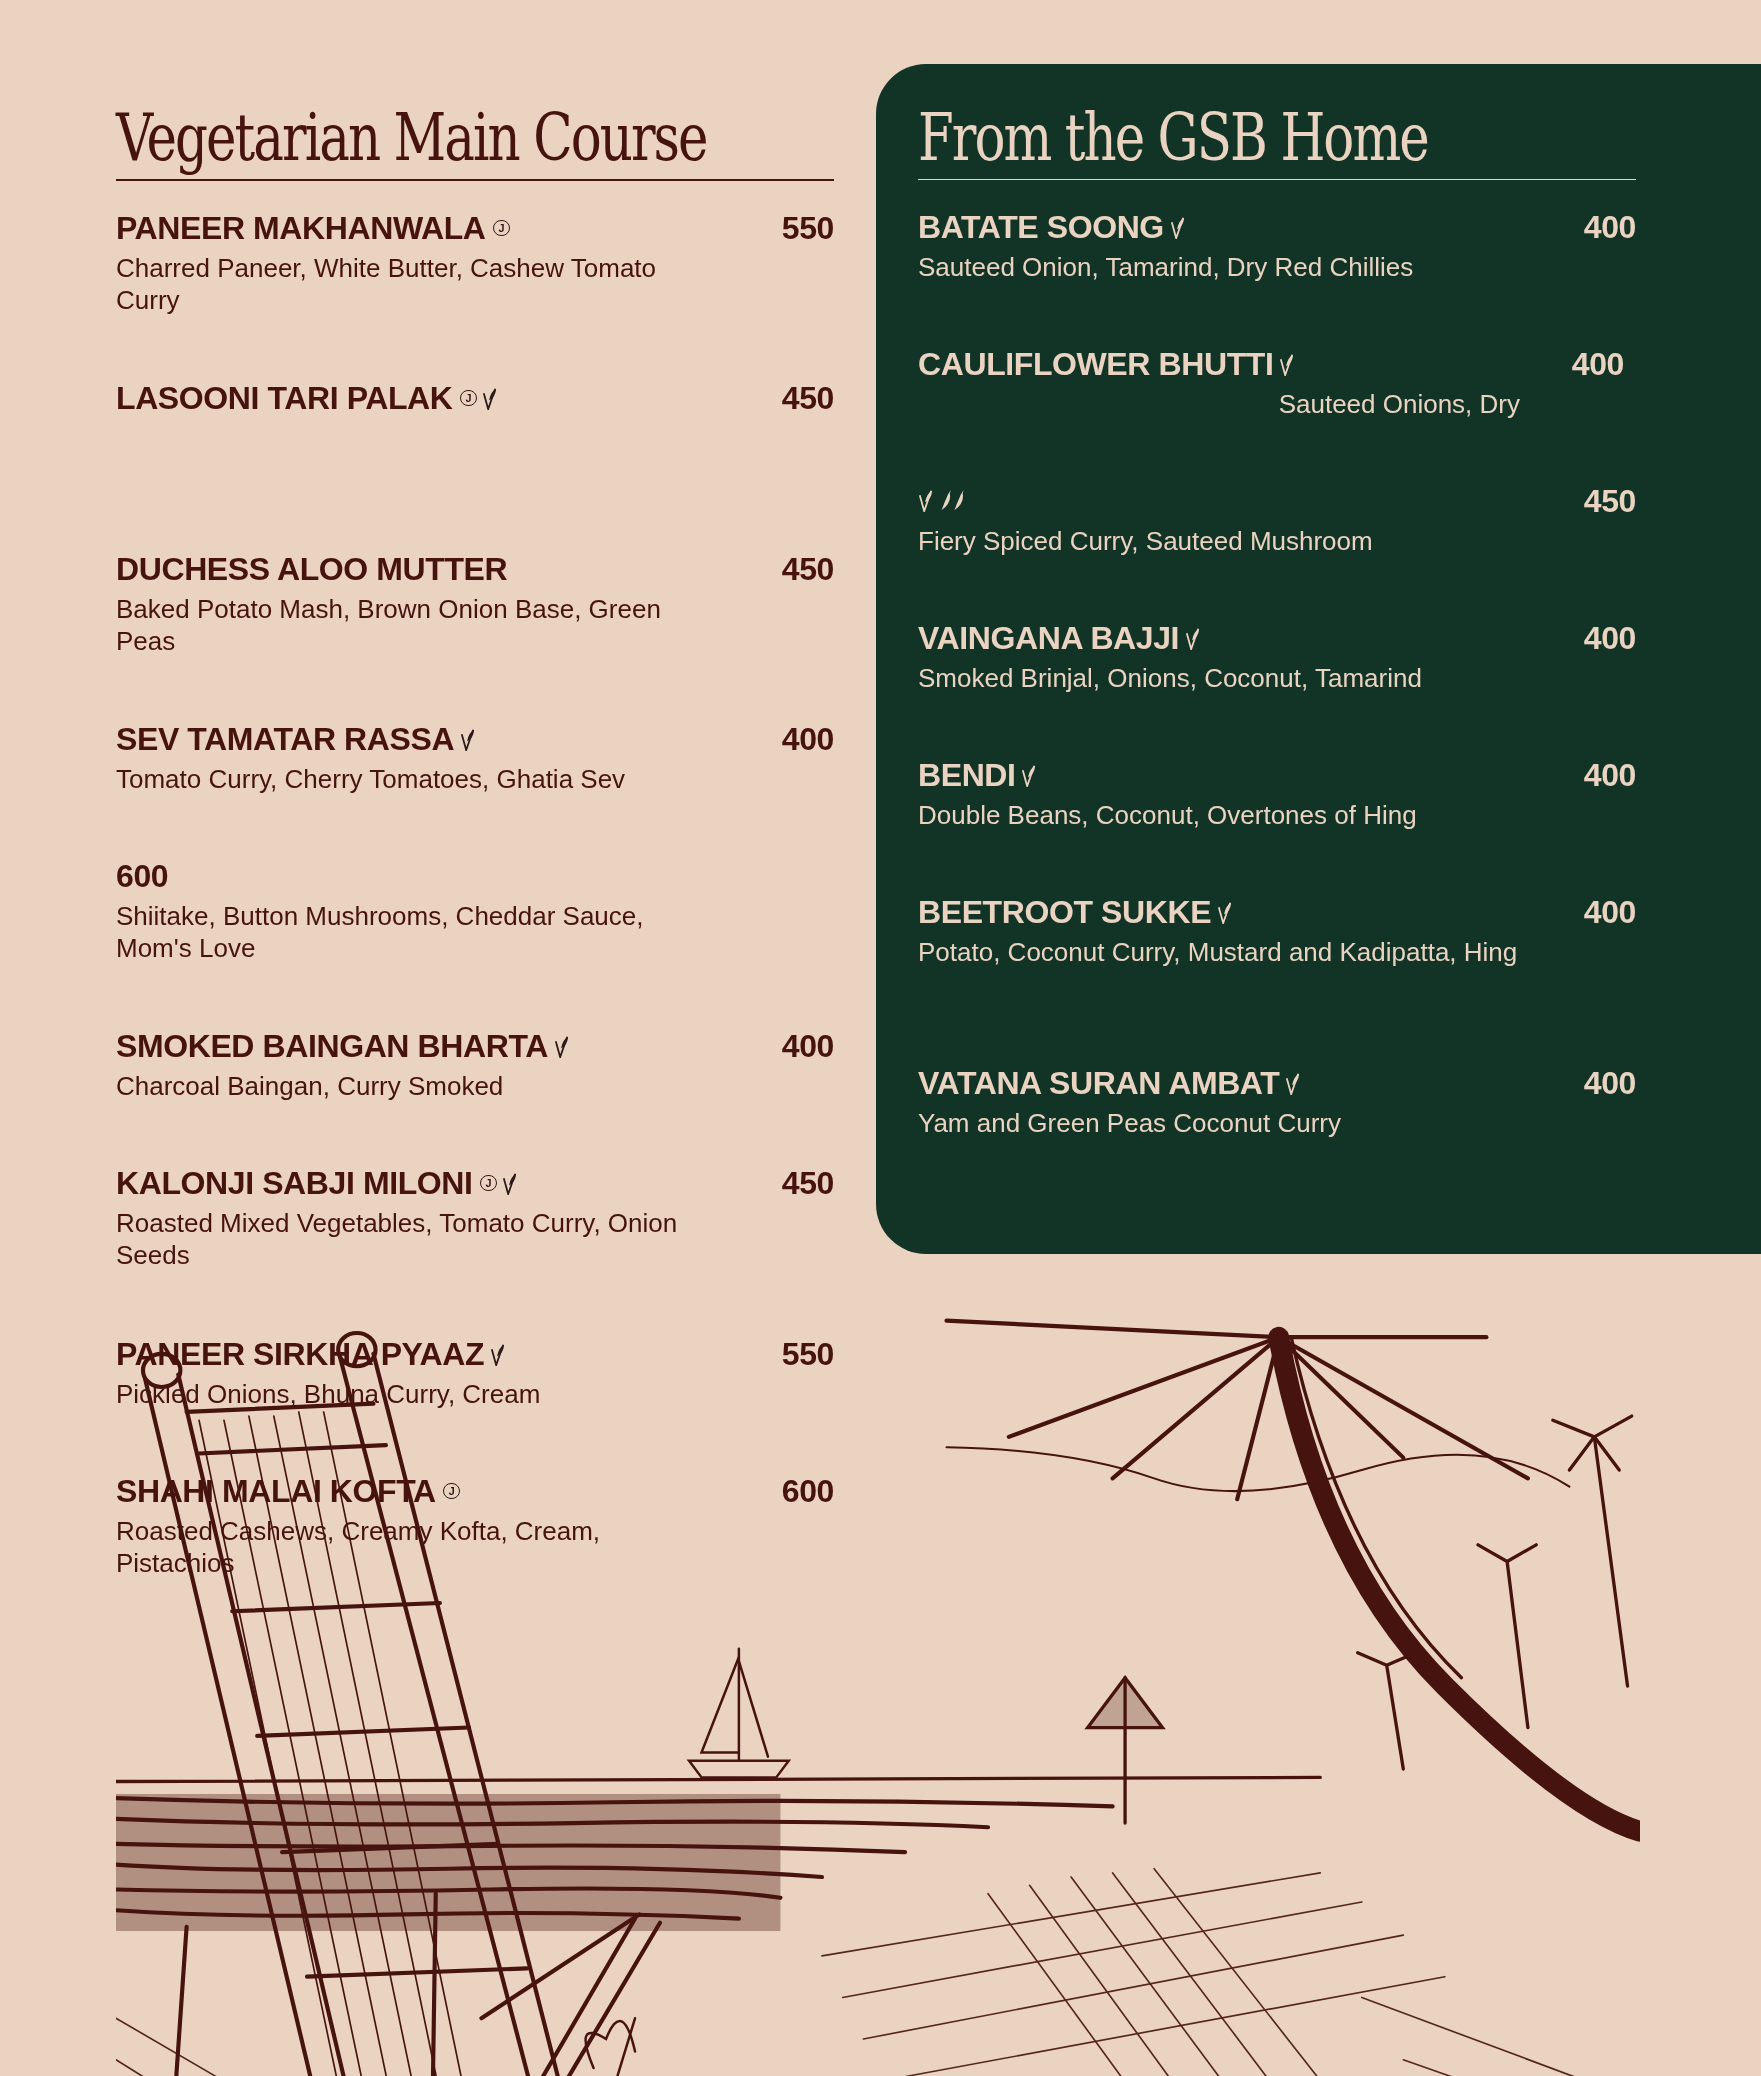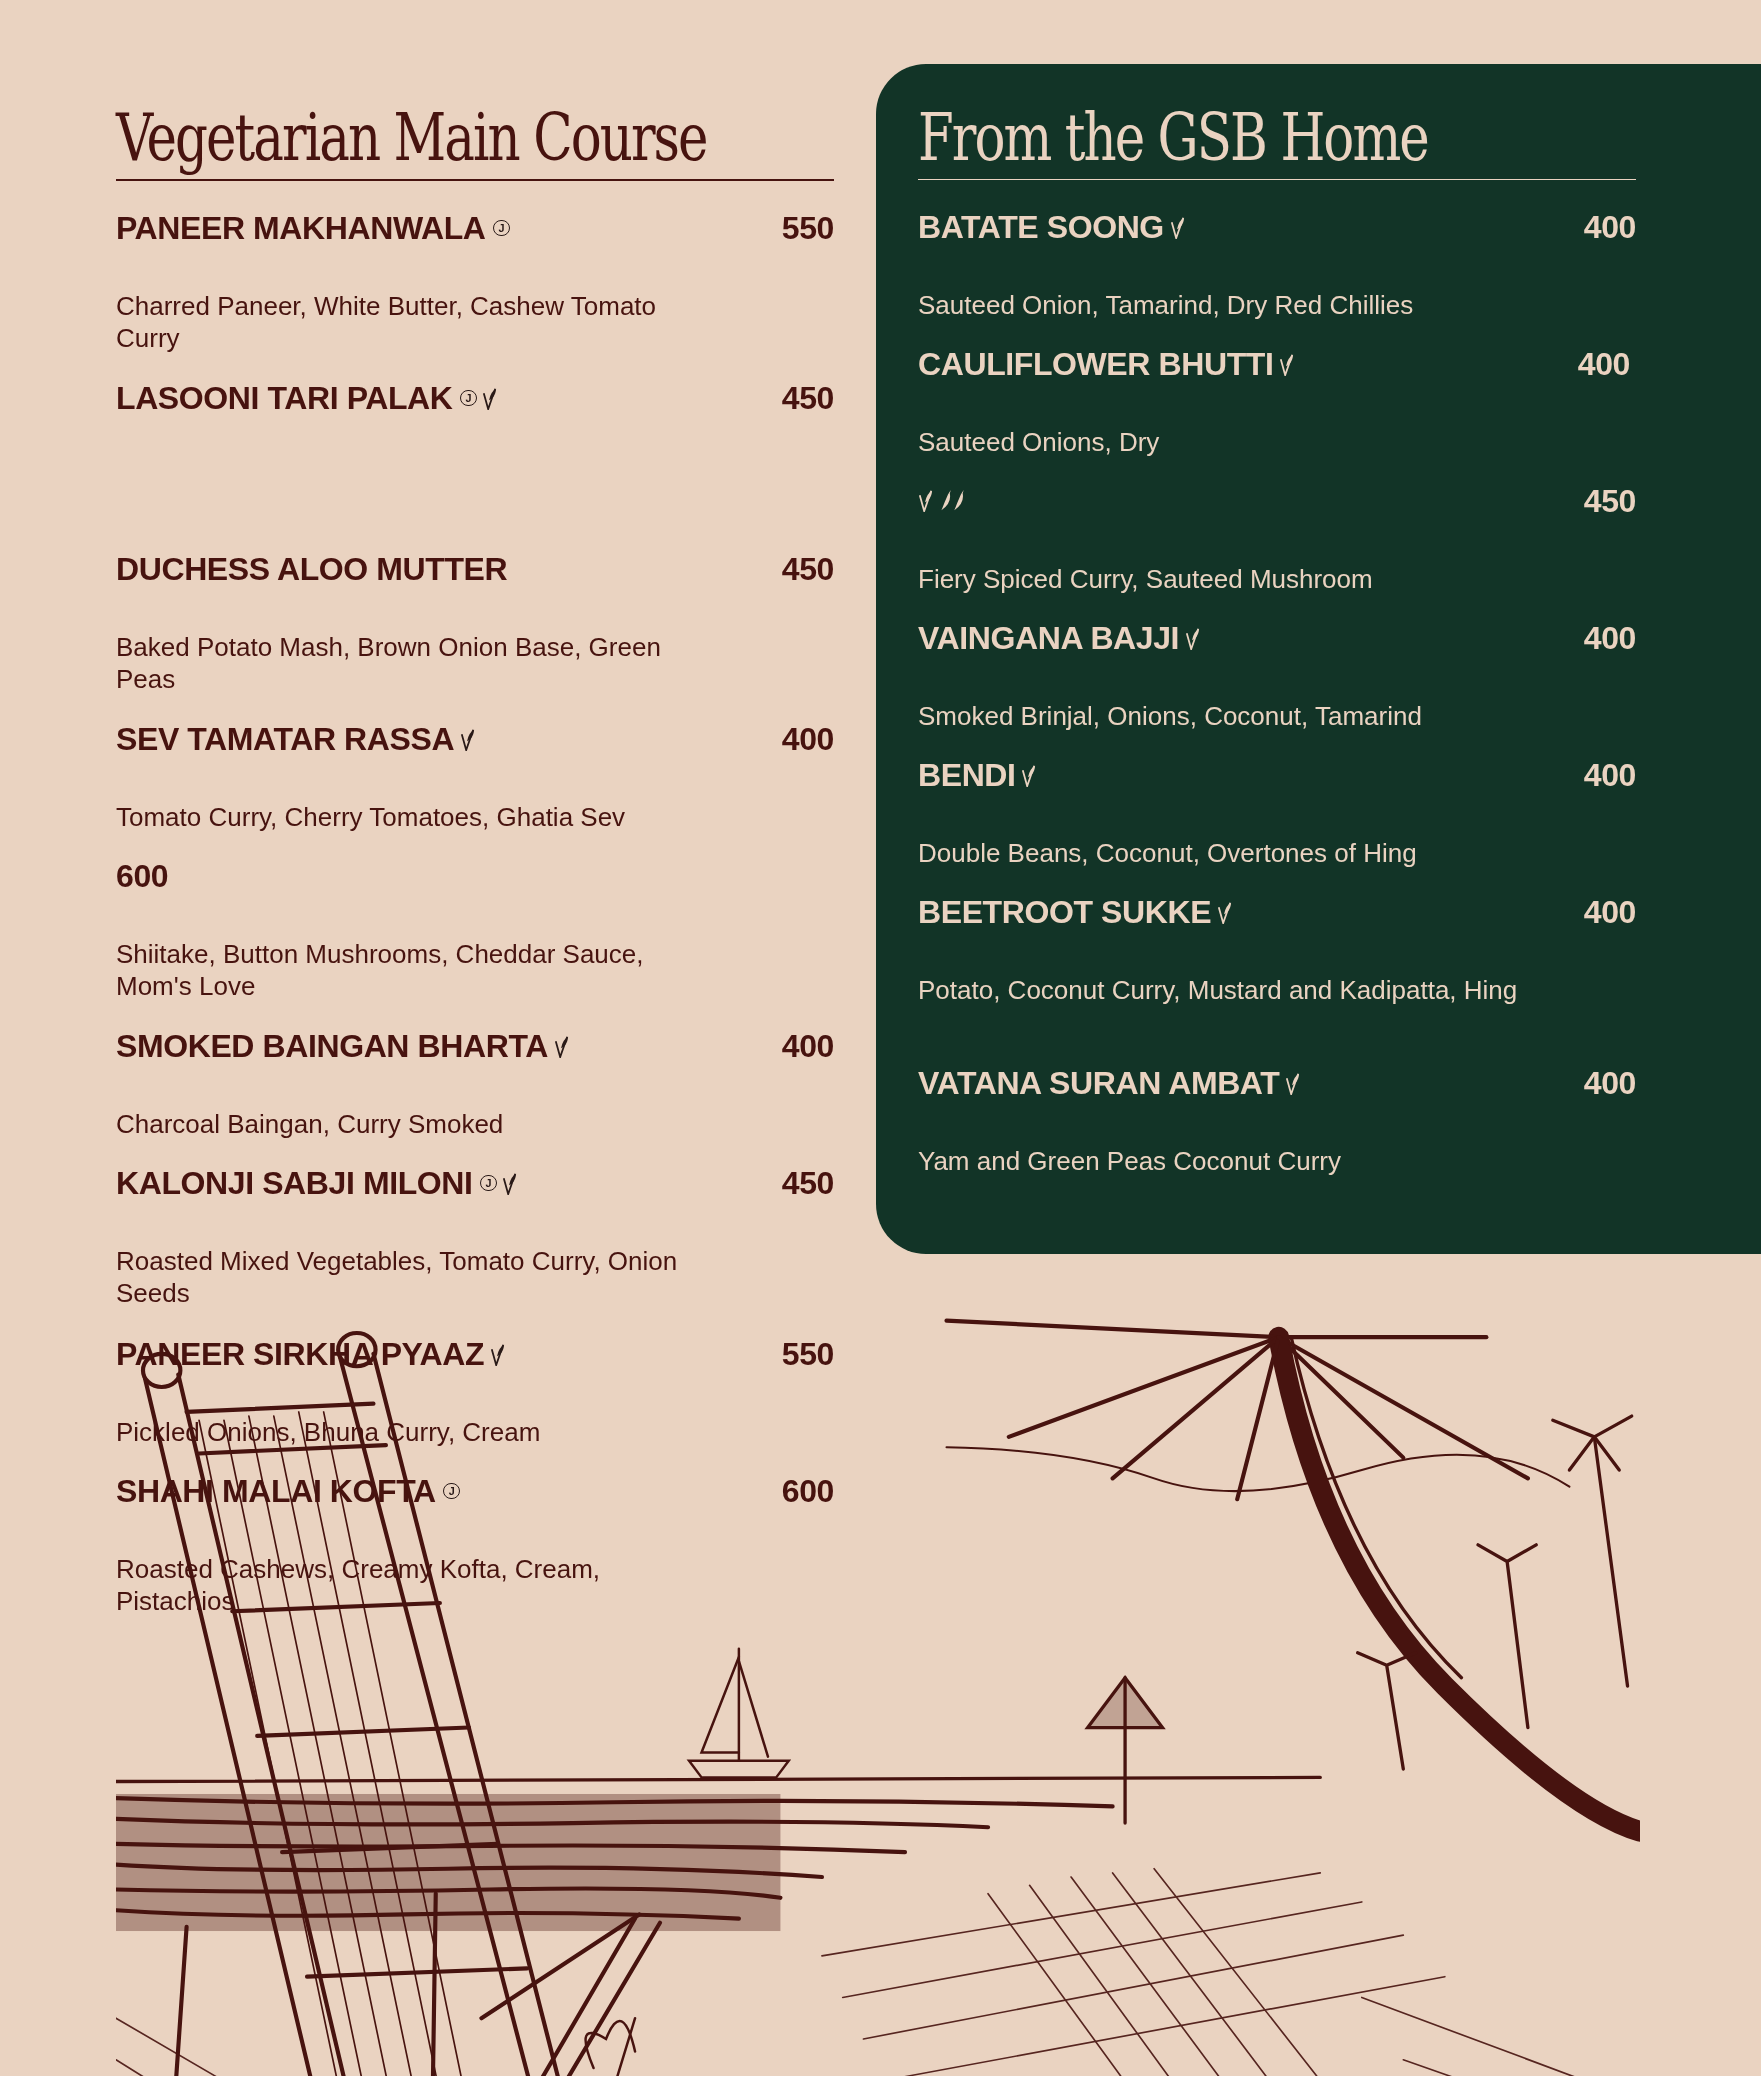--- a/index.html
+++ b/index.html
@@ -64,21 +64,20 @@
       font-family: "Liberation Sans", sans-serif;
       font-weight: bold;
       font-size: 32px;
       letter-spacing: -0.4px;
     }
     .item-desc {
       font-family: "Liberation Sans", sans-serif;
       font-size: 26px;
       line-height: 32px;
       max-width: 602px;
-      margin-top: 38px;
     }
 
     .icon-jain {
       display: inline-flex;
       align-items: center;
       justify-content: center;
       width: 16.6px; height: 16.6px;
       border: 1.7px solid #2a1a18;
       border-radius: 50%;
       font-size: 10.8px;
@@ -258,21 +257,21 @@
                 <svg width="15" height="23" viewBox="0 0 34 52">
                   <path d="M4 14 L14 50 L30 4" fill="none" stroke="#EAD3C1" stroke-width="4"></path>
                   <path d="M16 30 Q 20 10 32 4 Q 30 24 16 30 Z" fill="#EAD3C1"></path>
                 </svg>
               </span>
             </div>
             <div class="item-price">400</div>
           </div>
           <div class="item-desc">Sauteed Onion, Tamarind, Dry Red Chillies</div>
         </div>
-        <div class="item" style="position: absolute; left: 0px; right: 6px; top: 166px;">
+        <div class="item" style="position: absolute; left: 0px; right: 12px; top: 166px; text-align: right;">
           <div class="item-head">
             <div class="item-name">
               <span>CAULIFLOWER BHUTTI</span>
               <span class="icon-vegan">
                 <svg width="15" height="23" viewBox="0 0 34 52">
                   <path d="M4 14 L14 50 L30 4" fill="none" stroke="#EAD3C1" stroke-width="4"></path>
                   <path d="M16 30 Q 20 10 32 4 Q 30 24 16 30 Z" fill="#EAD3C1"></path>
                 </svg>
               </span>
             </div>

